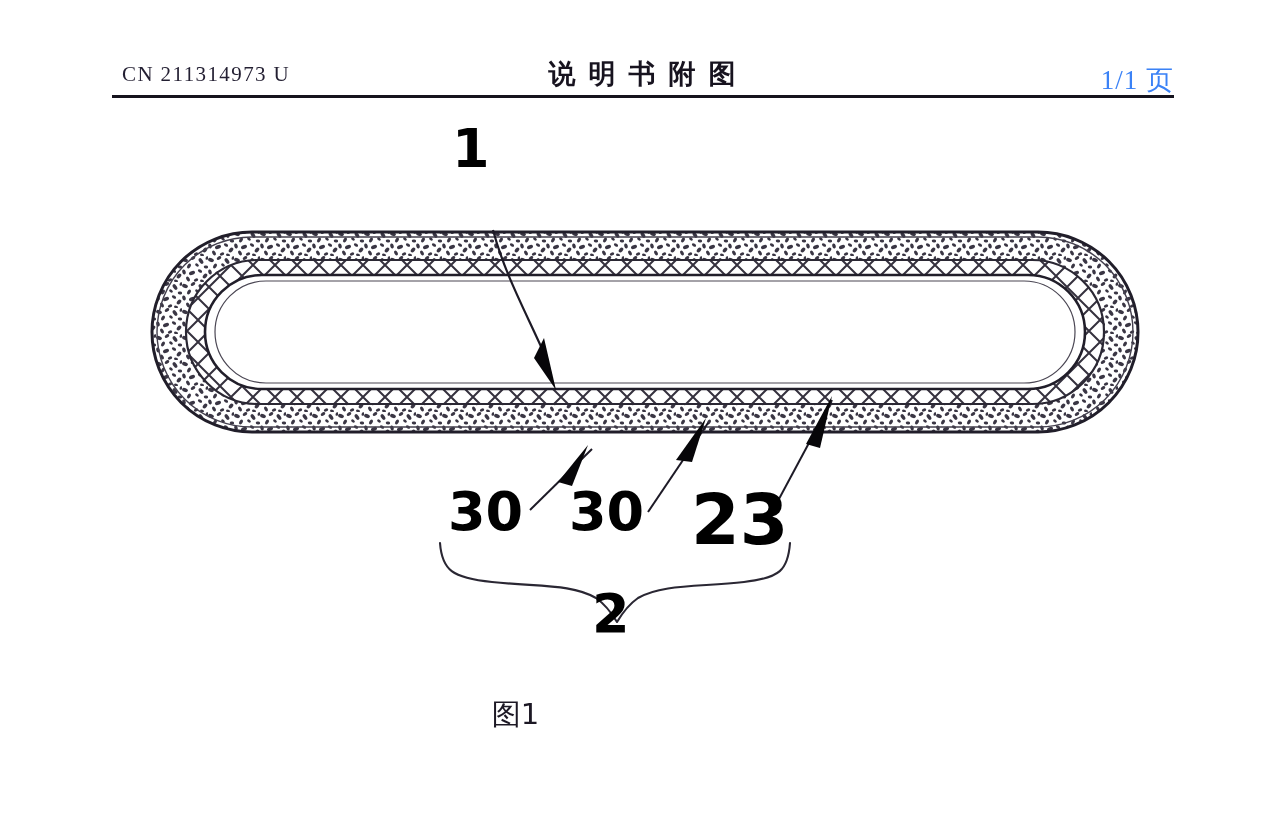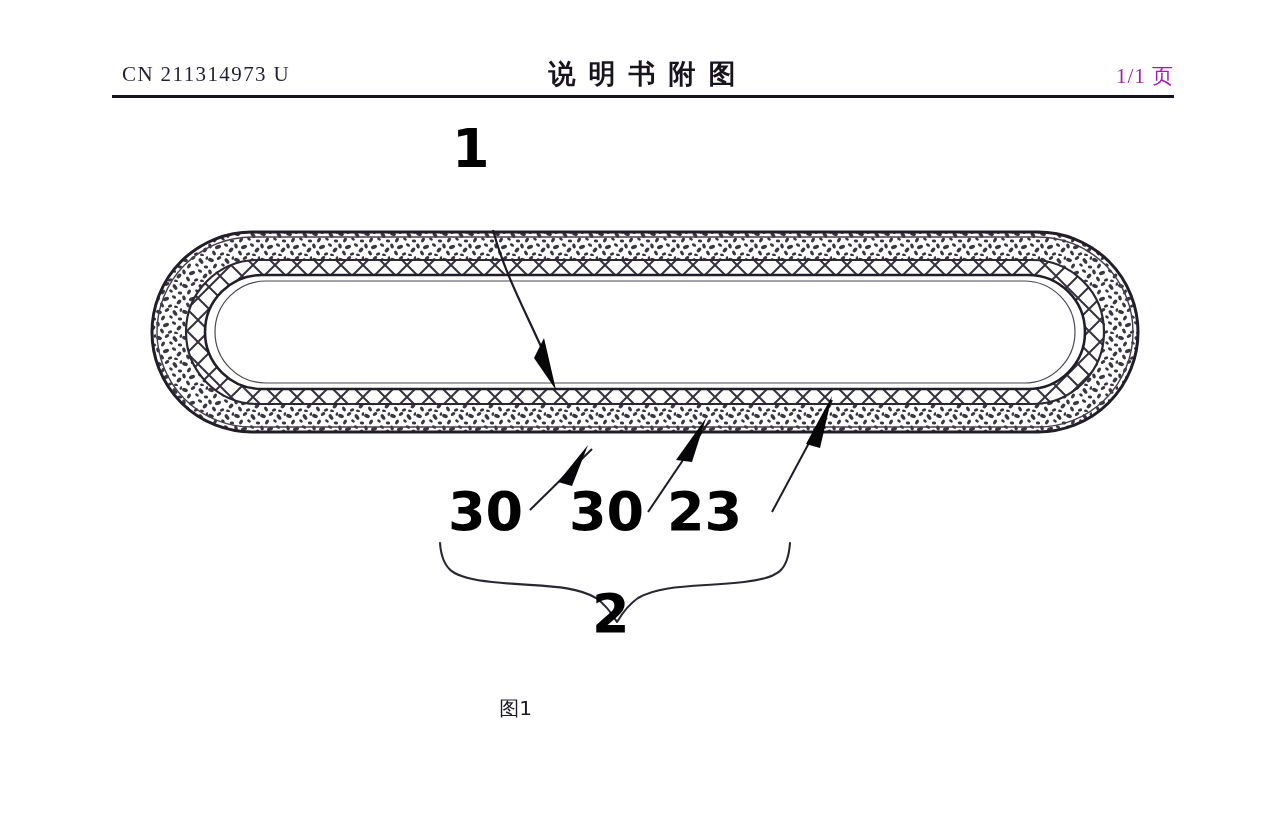--- a/index.html
+++ b/index.html
@@ -45,23 +45,23 @@
     font-weight: 700;
     letter-spacing: 13px;
     text-indent: 13px;
     color: #17131f;
   }
   #page-indicator {
     position: absolute;
     right: 106px;
     top: 62px;
     font-family: "Liberation Serif", serif;
-    font-size: 21px;
+    font-size: 27px;
     letter-spacing: 1px;
-    color: #a21caf;
+    color: #3b82f6;
     white-space: nowrap;
   }
   #header-rule {
     position: absolute;
     left: 108px;
     top: 95px;
     width: 1062px;
     height: 3px;
     background: #15131d;
   }
@@ -84,31 +84,31 @@
     position: absolute;
     font-family: "DejaVu Sans", sans-serif;
     font-weight: 700;
     color: #000000;
     line-height: 1;
     white-space: nowrap;
   }
   #label-1   { left: 452px; top: 22px;  font-size: 54px; }
   #label-21  { left: 448px; top: 385px; font-size: 54px; }
   #label-22  { left: 569px; top: 385px; font-size: 54px; }
-  #label-23  { left: 667px; top: 385px; font-size: 54px; }
+  #label-23  { left: 691px; top: 385px; font-size: 70px; }
   #label-2   { left: 592px; top: 487px; font-size: 54px; }
 
   #figure-caption {
     position: absolute;
     left: 0;
     top: 595px;
     width: 1031px;
     text-align: center;
     font-family: "DejaVu Sans", sans-serif;
-    font-size: 20px;
+    font-size: 29px;
     color: #1c1824;
   }
 </style>
 </head>
 <body>
 
 <div id="page-header">
   <div id="patent-number">CN 211314973 U</div>
   <div id="doc-title">说明书附图</div>
   <div id="page-indicator">1/1 页</div>

